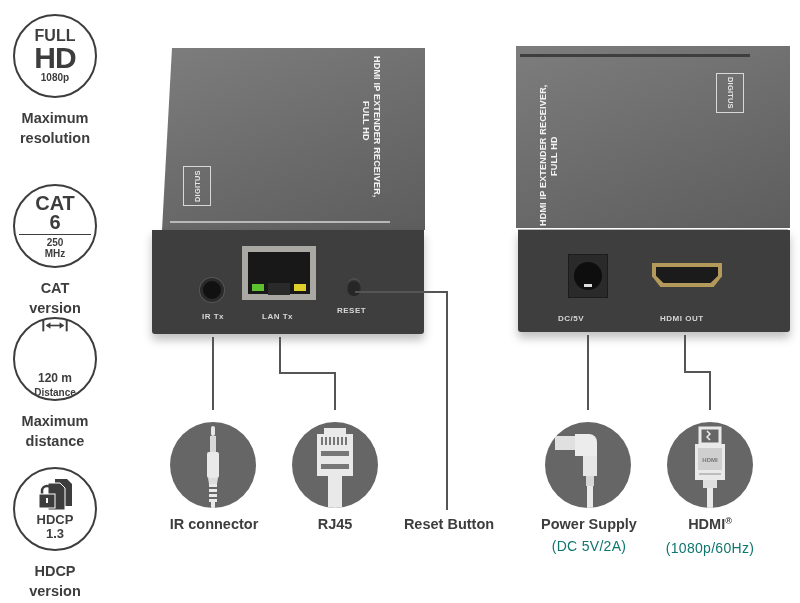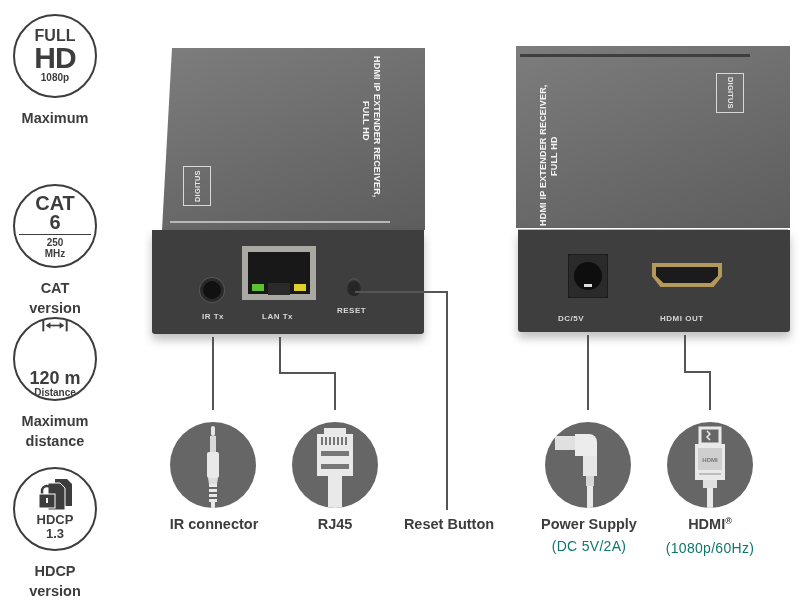--- a/index.html
+++ b/index.html
@@ -16,21 +16,21 @@
   }
   .feature-caption { margin-top: 10px; font-weight: bold; font-size: 14.5px; line-height: 20px; color: #3d3d3d; }
   .fhd-1 { font-size: 16px; line-height: 17px; }
   .fhd-2 { font-size: 30px; line-height: 27px; letter-spacing: -1px; }
   .fhd-3 { font-size: 10px; line-height: 14px; }
   .cat-1 { font-size: 20px; line-height: 19px; }
   .cat-2 { font-size: 20px; line-height: 19px; }
   .cat-rule { width: 72px; border-top: 1.5px solid #3d3d3d; margin: 2px 0 2px; }
   .cat-3 { font-size: 10px; line-height: 11px; }
   .dist-arrow { width: 42px; height: 20px; margin-bottom: 2px; }
-  .dist-1 { font-size: 18px; line-height: 17px; margin-top: 36px; }
+  .dist-1 { font-size: 12px; line-height: 17px; margin-top: 36px; }
   .dist-2 { font-size: 10px; line-height: 12px; font-weight: bold; }
   .hdcp-icon { width: 40px; height: 34px; margin-bottom: 2px; }
   .hdcp-1 { font-size: 13px; line-height: 14px; }
   .hdcp-2 { font-size: 13px; line-height: 14px; }
 
   
   .device { position: absolute; }
   .dev-top { position: absolute; background: linear-gradient(160deg, #7d7d7d 0%, #6b6b6b 55%, #5d5d5d 100%); }
   .dev-front { position: absolute; background: #3e3e3e; border-radius: 0 0 3px 3px; box-shadow: 0 6px 10px rgba(0,0,0,0.25); }
   .dev-edge { position: absolute; height: 1.5px; background: #b8b8b8; }
@@ -75,20 +75,21 @@
 <body>
 
 <div class="feature" style="top:14px;">
   <div class="badge">
     <div class="fhd-1">FULL</div>
     <div class="fhd-2">HD</div>
     <div class="fhd-3">1080p</div>
   </div>
   <div class="feature-caption">
     <div>Maximum</div>
+    <div>resolution</div>
   </div>
 </div>
 
 <div class="feature" style="top:167px;margin-top:17px;">
   <div class="badge">
     <div class="cat-1">CAT</div>
     <div class="cat-2">6</div>
     <div class="cat-rule"></div>
     <div class="cat-3">250</div>
     <div class="cat-3">MHz</div>

